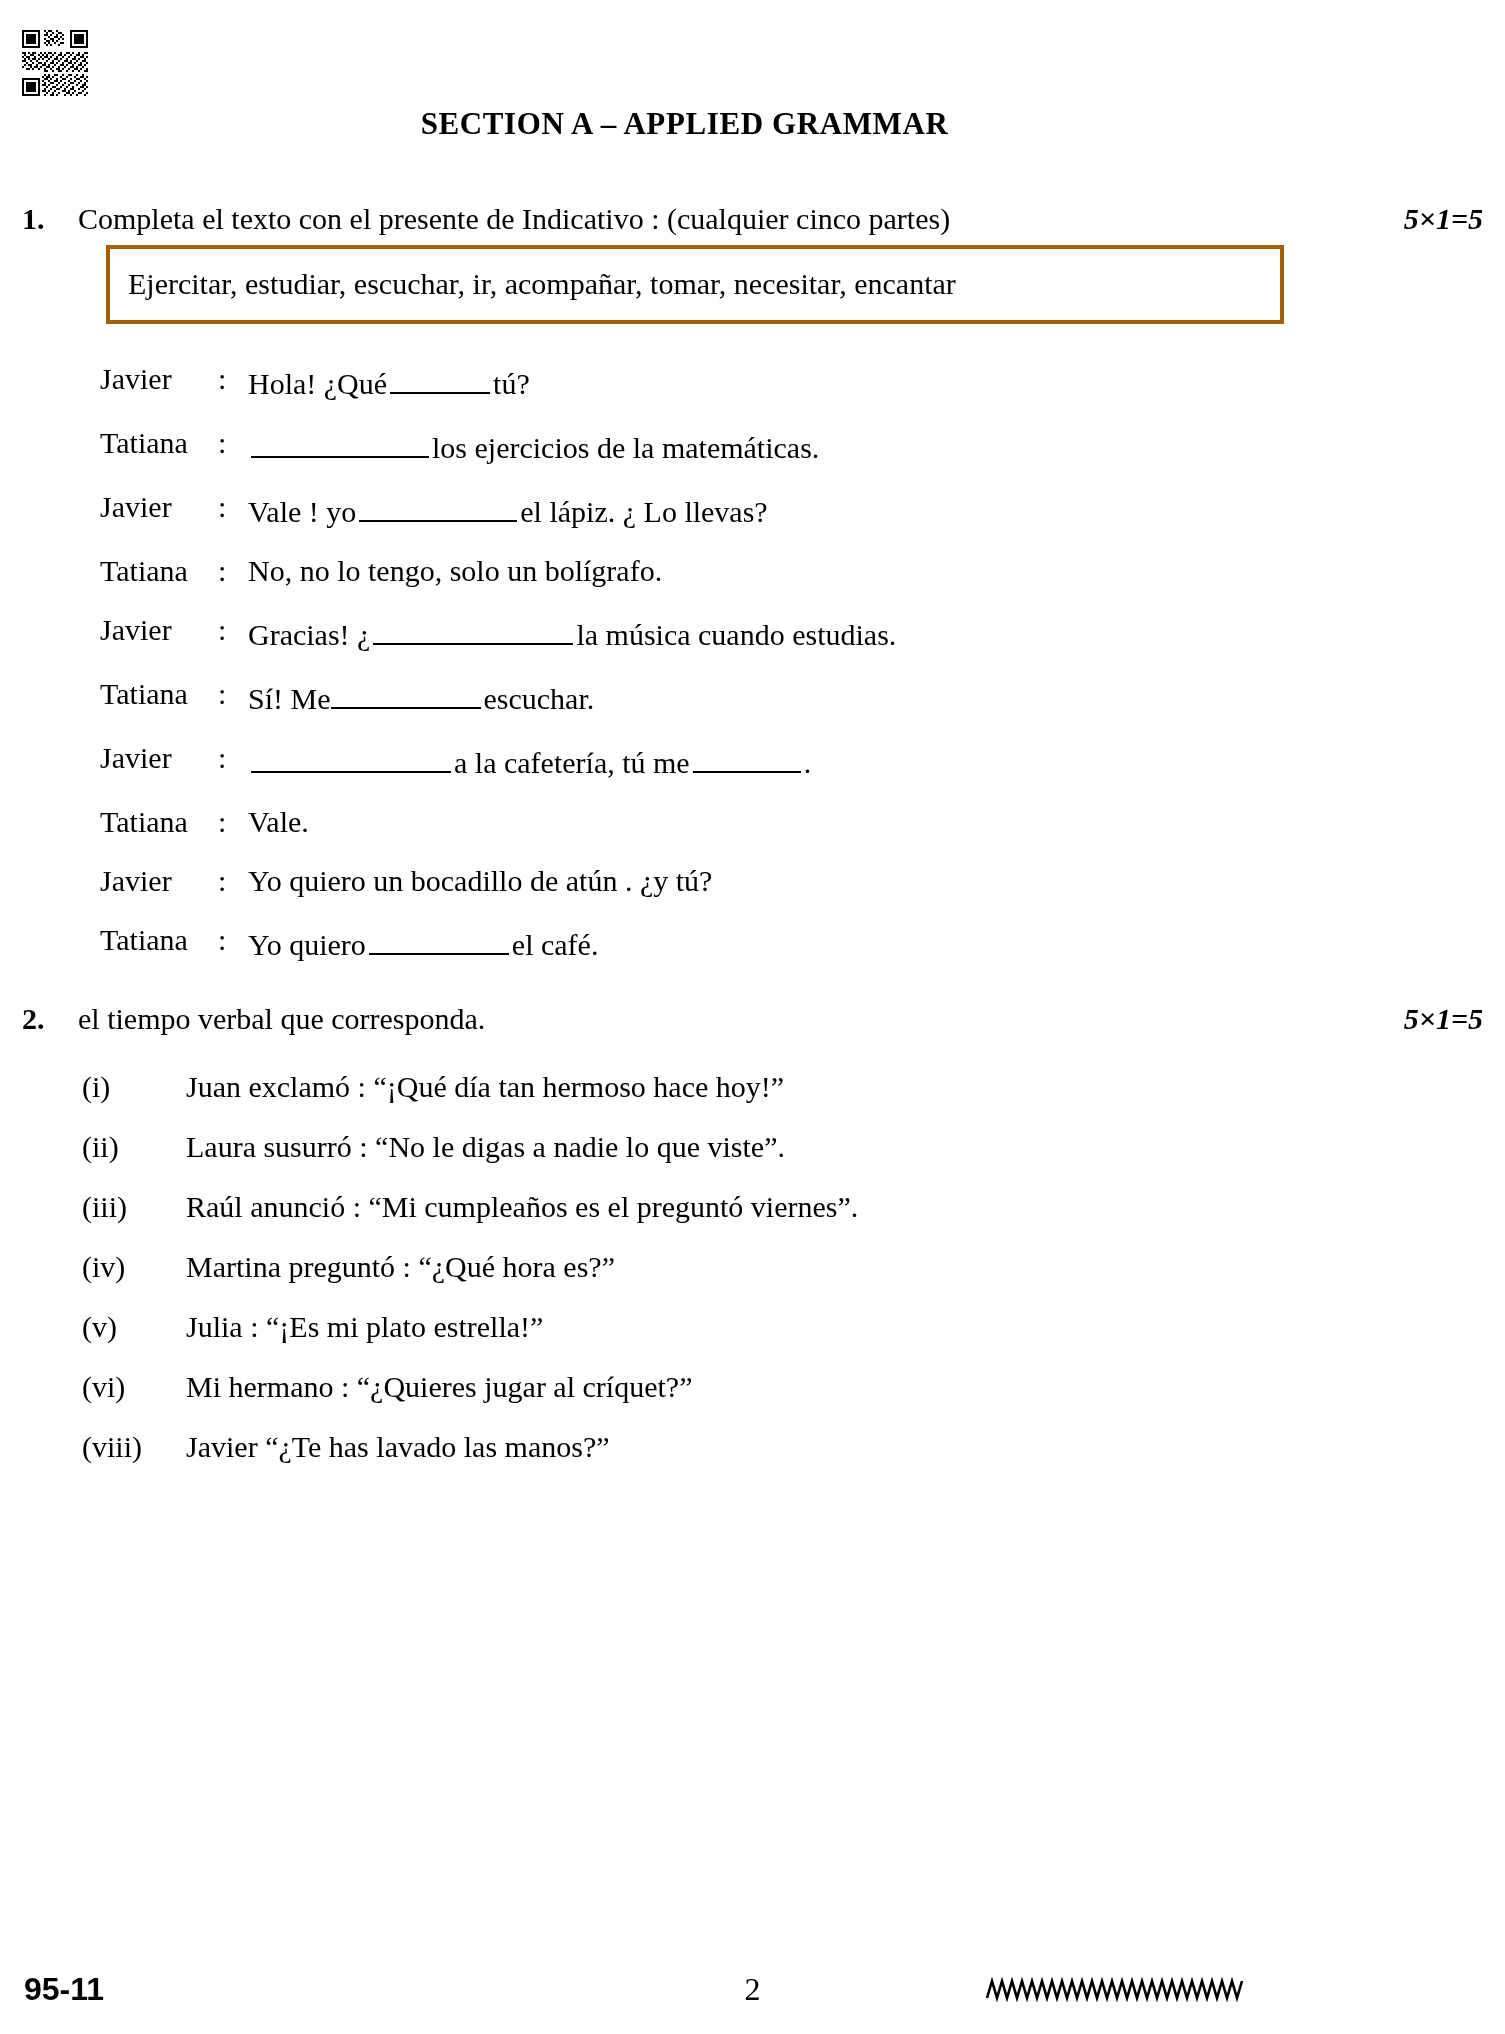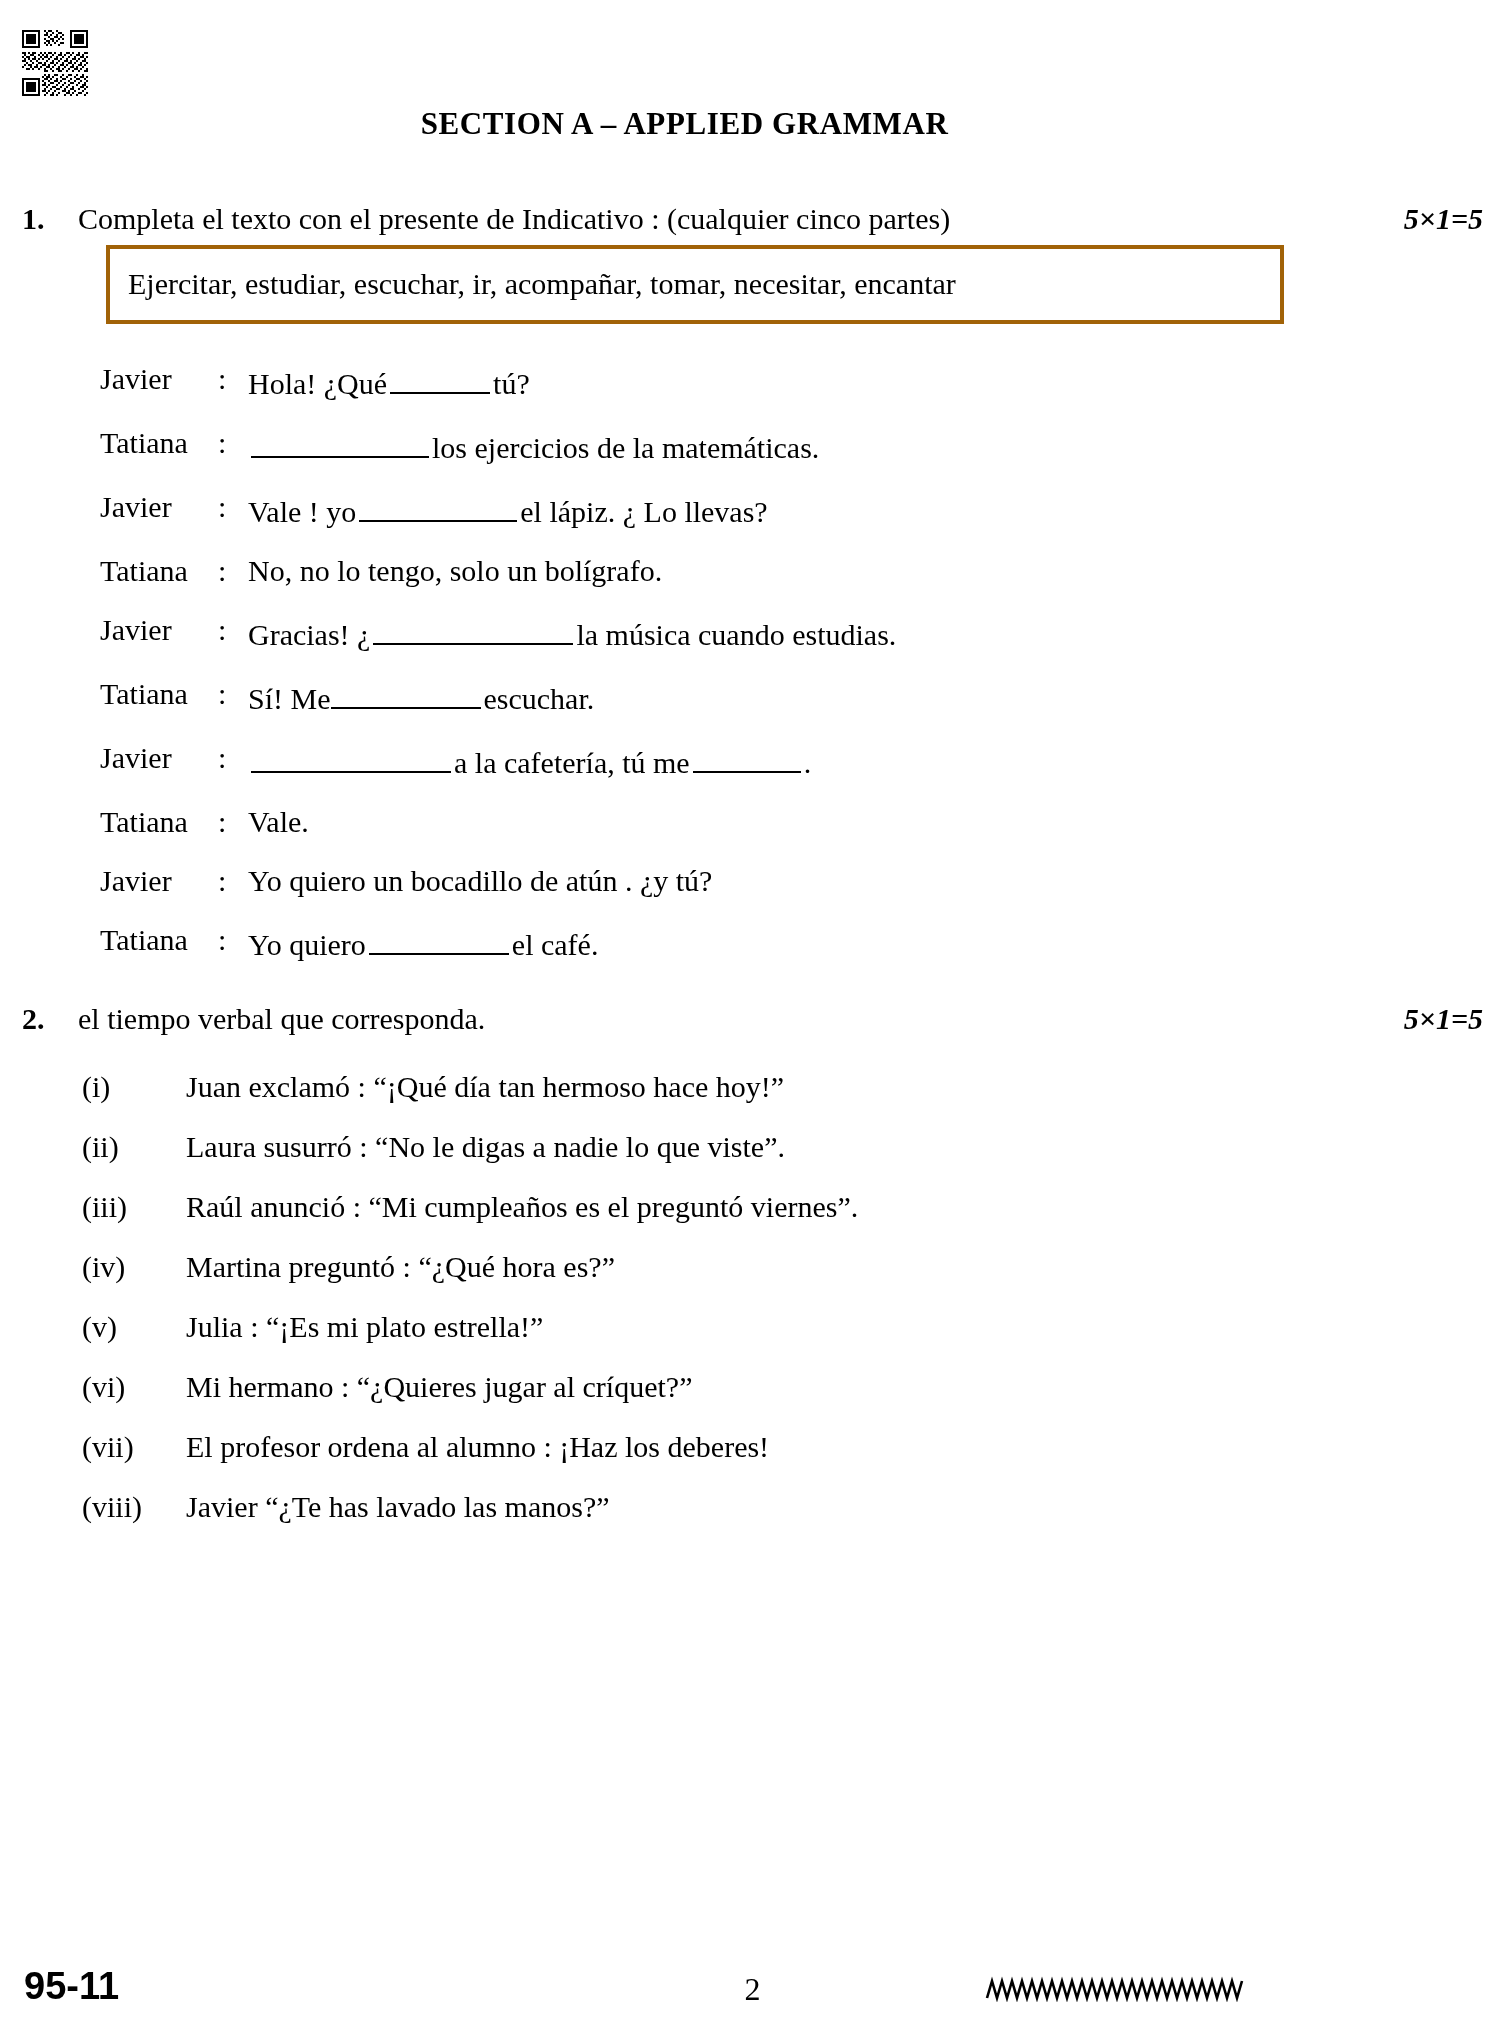--- a/index.html
+++ b/index.html
@@ -156,21 +156,21 @@
     position: absolute;
     left: 0;
     bottom: 26px;
     width: 1505px;
     height: 46px;
   }
   .footer-code {
     position: absolute;
     left: 24px;
     bottom: 0;
-    font-size: 38px;
+    font-size: 32px;
     font-weight: bold;
     font-family: "Liberation Sans", sans-serif;
   }
   .footer-page {
     position: absolute;
     left: 0;
     right: 0;
     bottom: 0;
     text-align: center;
     font-size: 32px;
@@ -528,24 +528,20 @@
       </div>
       <div class="roman-row">
         <span class="roman-num">(v)</span>
         <span class="roman-text">Julia : “¡Es mi plato estrella!”</span>
       </div>
       <div class="roman-row">
         <span class="roman-num">(vi)</span>
         <span class="roman-text">Mi hermano : “¿Quieres jugar al críquet?”</span>
       </div>
       <div class="roman-row">
-        <span class="roman-num">(vii)</span>
-        <span class="roman-text">El profesor ordena al alumno : ¡Haz los deberes!</span>
-      </div>
-      <div class="roman-row">
         <span class="roman-num">(viii)</span>
         <span class="roman-text">Javier “¿Te has lavado las manos?”</span>
       </div>
     </div>
 
   </div>
 
   <div class="footer">
     <div class="footer-code">95-11</div>
     <div class="footer-page">2</div>

